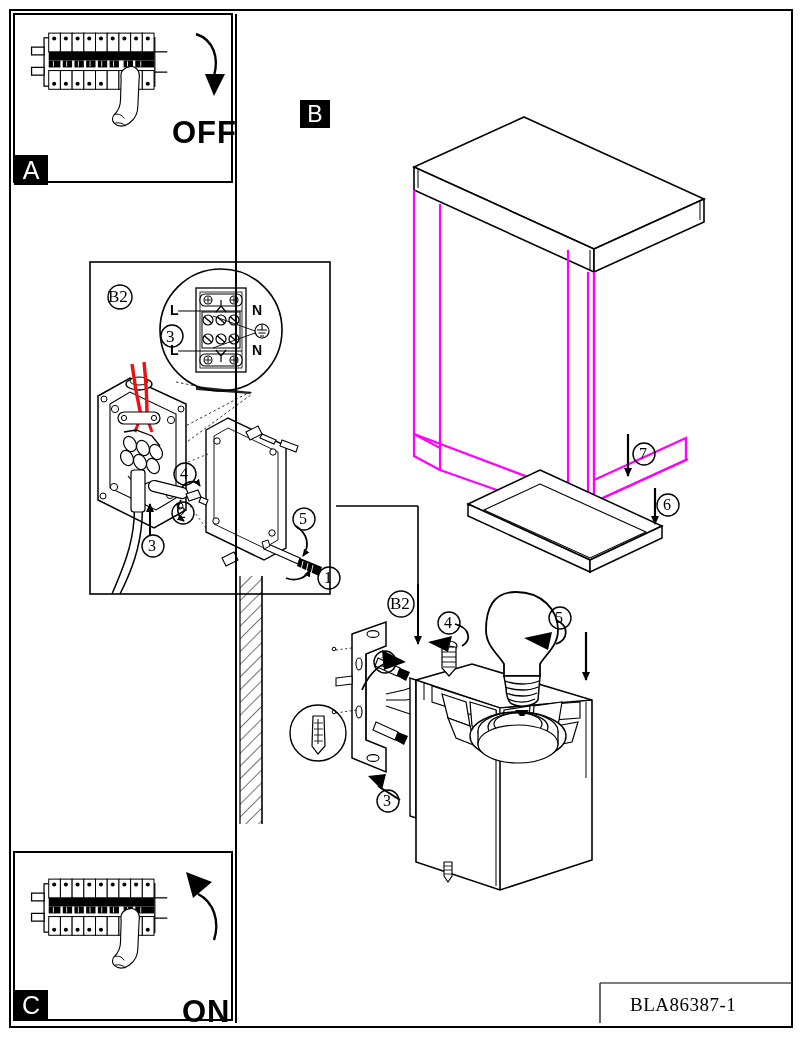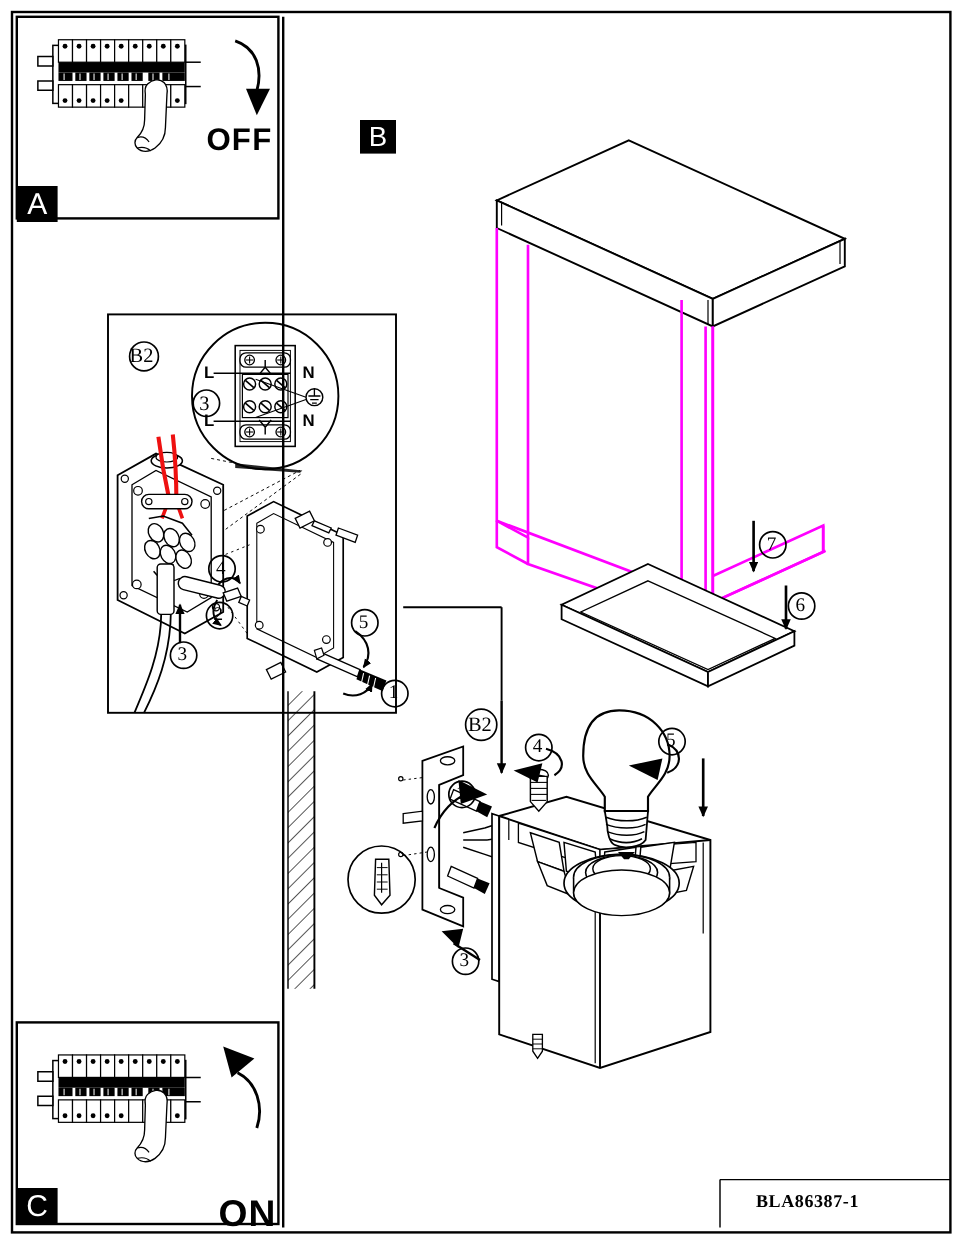--- a/index.html
+++ b/index.html
@@ -36,23 +36,22 @@
     justify-content:center;
     line-height:1;
   }
   .bigword{
     font-family:"Liberation Sans", sans-serif;
     font-weight:700;
     letter-spacing:1px;
   }
   .code{
     font-family:"Liberation Serif", serif;
-    font-size:15px;
+    font-size:19px;
     letter-spacing:0.5px;
-    font-weight:bold;
   }
   .circ-num{
     position:absolute;
     font-family:"Liberation Serif", serif;
     color:#000;
     line-height:1;
   }
 </style>
 </head>
 <body>
@@ -546,21 +545,21 @@
 </div>
 
 <div class="lbl" style="left:108px;top:288px;font-family:'Liberation Serif',serif;font-size:17px;">
   <span>B2</span>
 </div>
 
 <div class="lbl" style="left:390px;top:595px;font-family:'Liberation Serif',serif;font-size:17px;">
   <span>B2</span>
 </div>
 
-<div class="lbl bigword" style="left:172px;top:103px;font-size:26px;">
+<div class="lbl bigword" style="left:172px;top:117px;font-size:31px;">
   <span>OFF</span>
 </div>
 
 <div class="lbl bigword" style="left:182px;top:953px;font-size:31px;margin-top:43px;">
   <span>ON</span>
 </div>
 
 <div class="lbl" style="left:170px;top:303px;font-size:14px;font-weight:700;">
   <span>L</span>
 </div>

